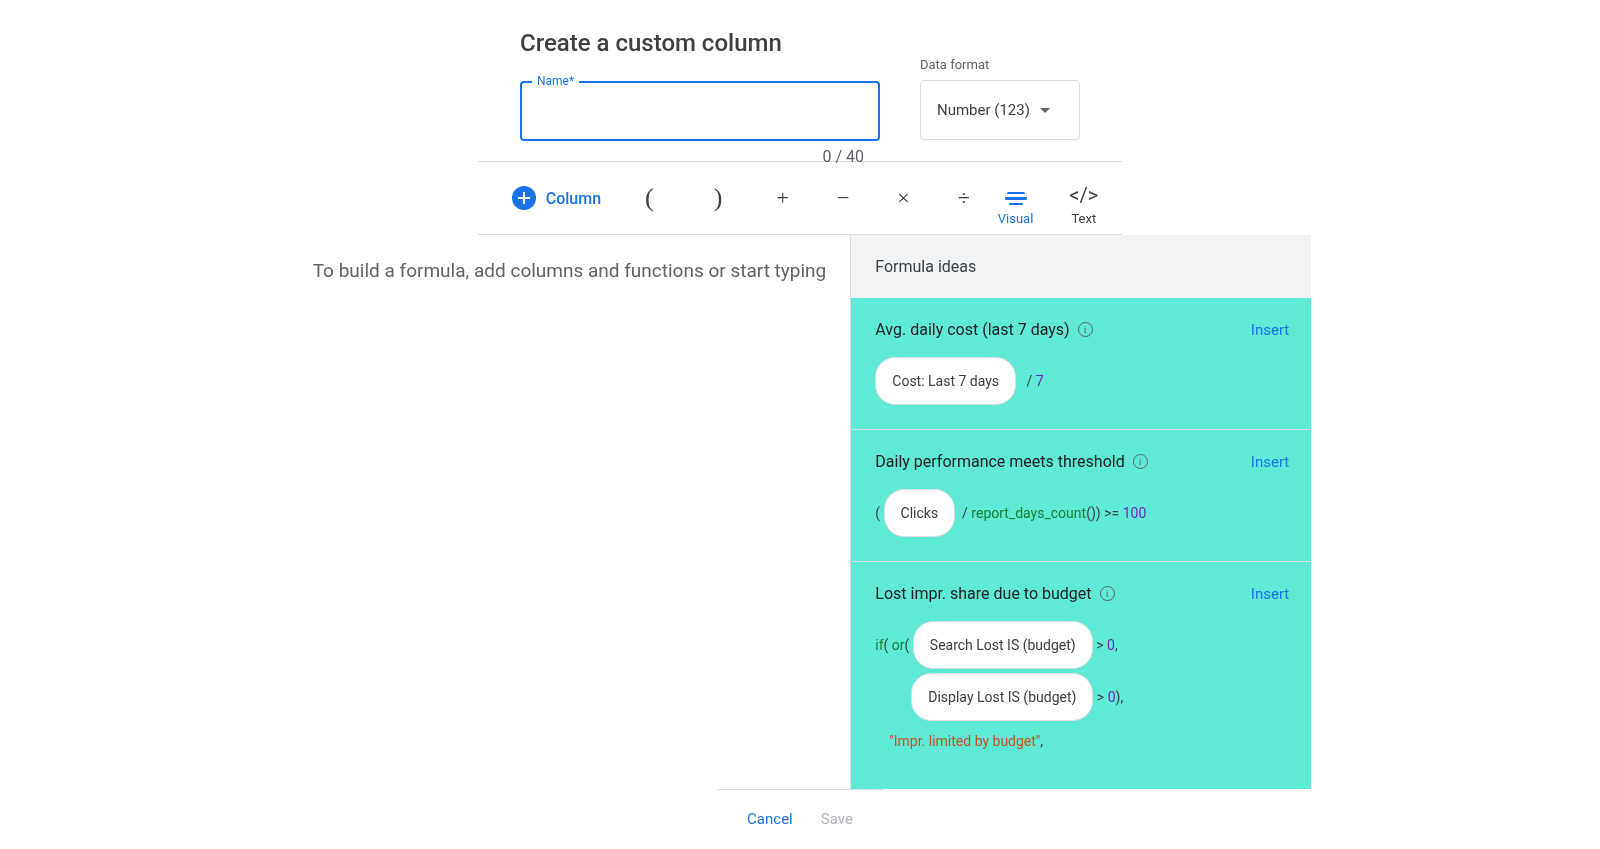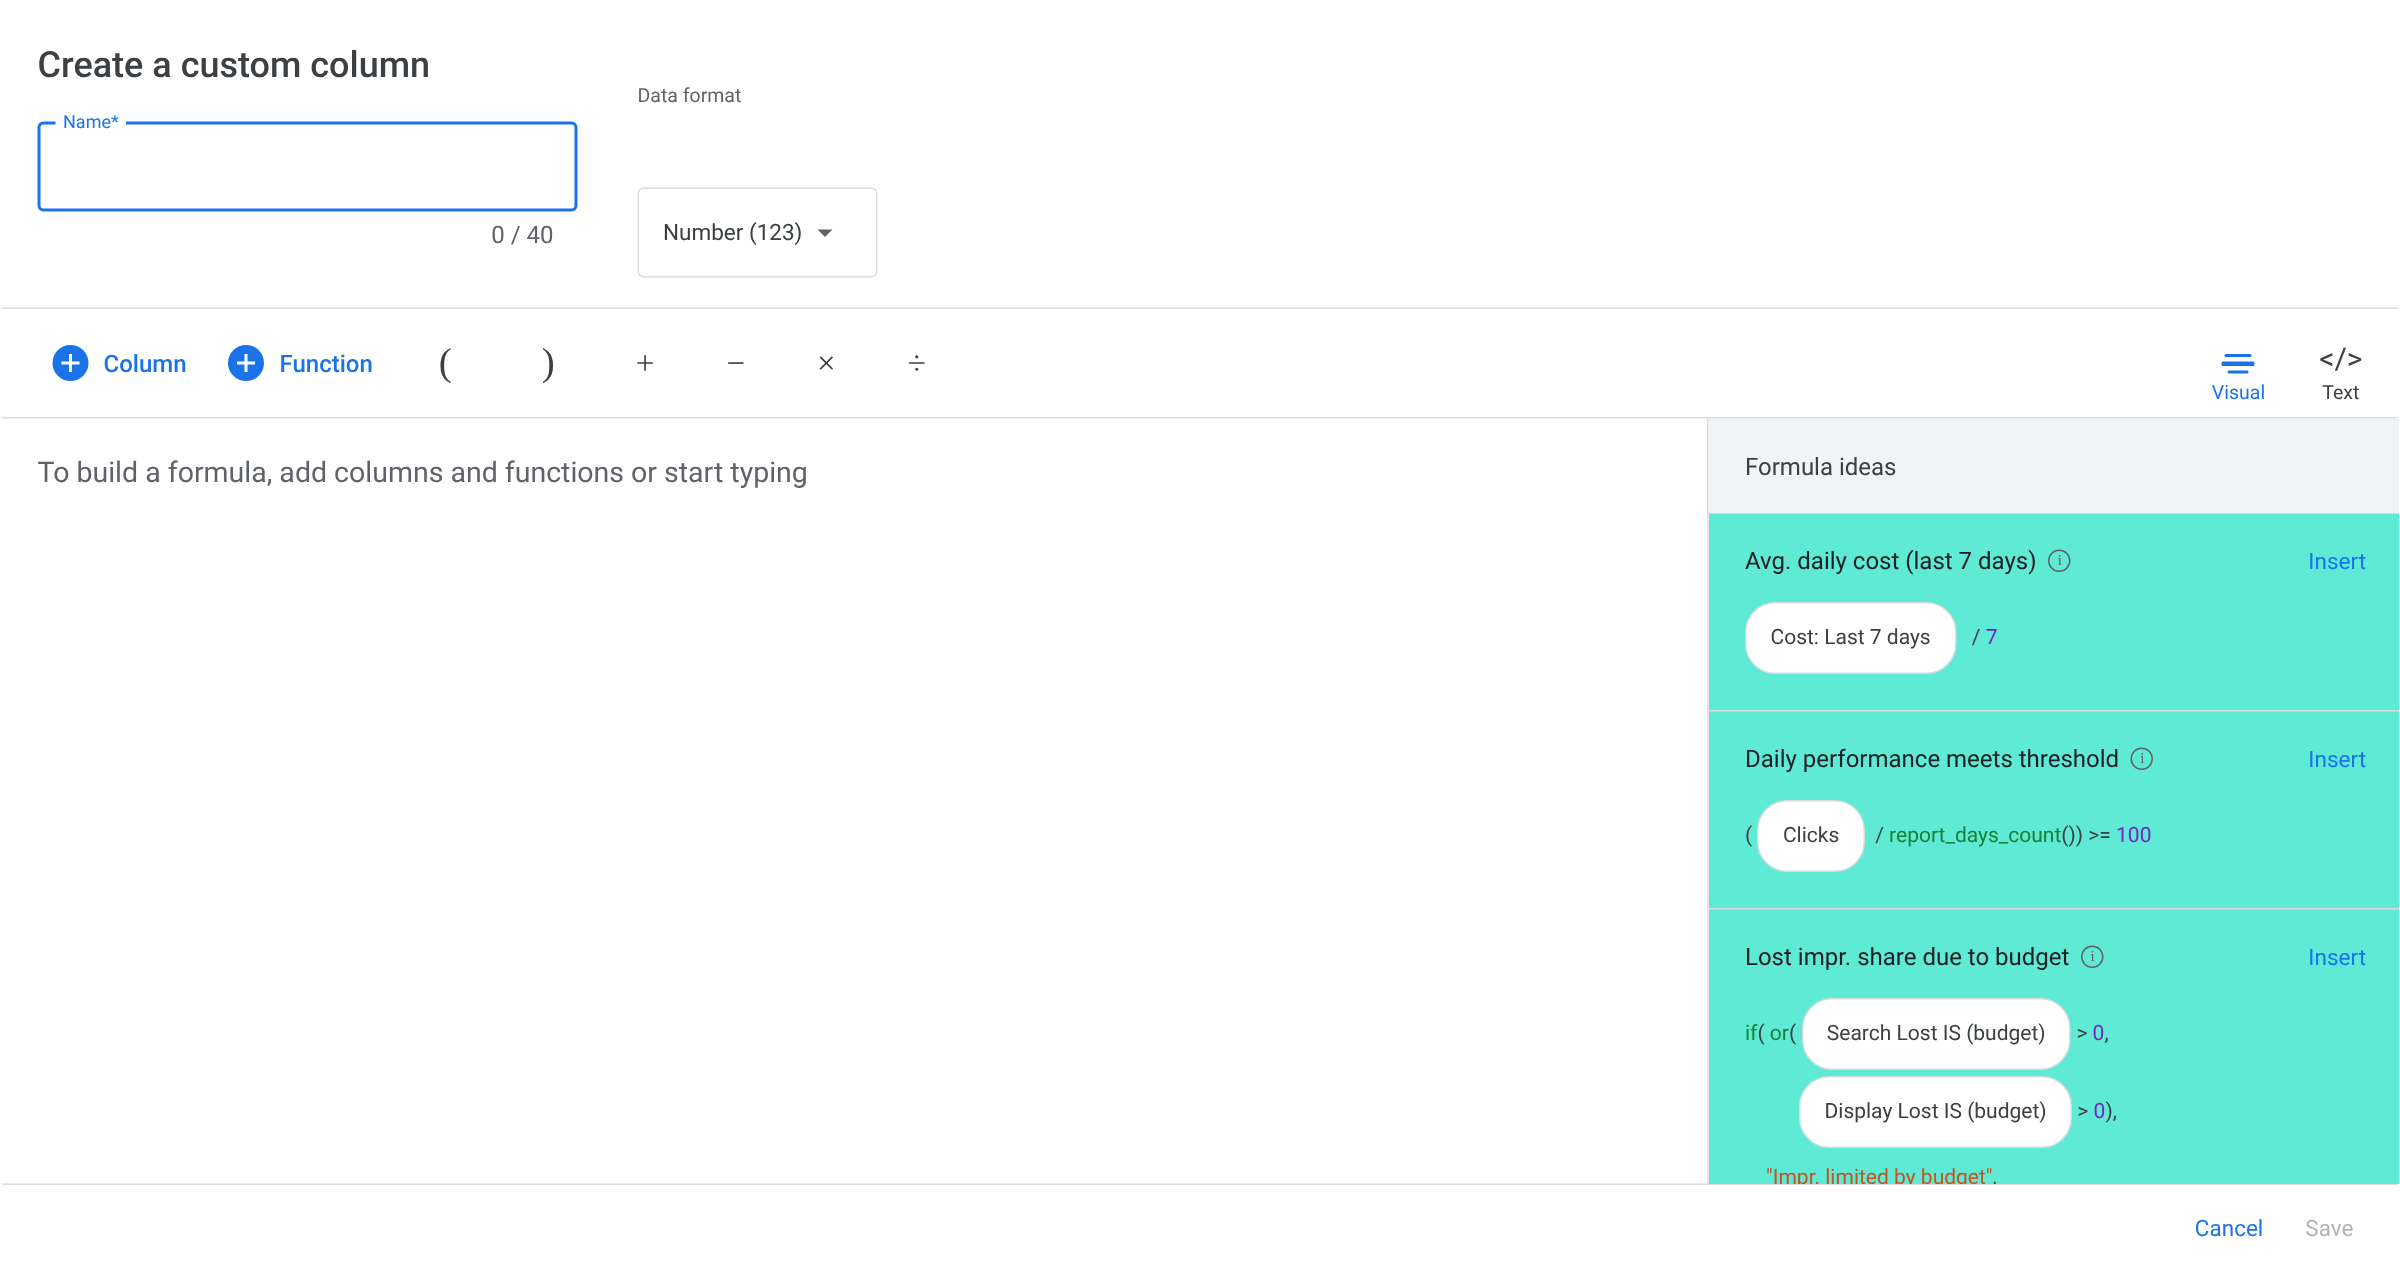--- a/index.html
+++ b/index.html
@@ -18,20 +18,21 @@
     background: #fff;
     font-size: 14px;
   }
   .page {
     width: 1600px;
     height: 849px;
     position: relative;
     display: flex;
     flex-direction: column;
     border: 1px solid transparent;
+    align-items: center;
   }
   .header {
     padding: 28px 24px 0 24px;
   }
   h1.title {
     font-size: 24px;
     font-weight: 500;
     margin: 0 0 24px 0;
     color: #3c4043;
     font-family: "Google Sans", Roboto, Arial, sans-serif;
@@ -95,21 +96,21 @@
   .help-circle {
     width: 18px; height: 18px;
     border: 1.2px solid var(--grey-text);
     border-radius: 50%;
     display: inline-flex;
     align-items: center; justify-content: center;
     font-size: 12px;
     color: var(--grey-text);
     flex: none;
   }
-  .data-format-block { display: flex; flex-direction: column; gap: 45px; }
+  .data-format-block { display: flex; flex-direction: column; }
   .data-format-label { font-size: 13px; color: var(--grey-text); margin-bottom: 8px; }
   .select-box {
     height: 60px;
     min-width: 160px;
     border: 1px solid var(--border);
     border-radius: 4px;
     display: inline-flex;
     align-items: center;
     padding: 0 16px;
     gap: 10px;
@@ -296,24 +297,20 @@
           <span class="caret-down"></span>
         </div>
       </div>
     </div>
   </div>
 
   <div class="toolbar-row">
     <div class="tbtn">
       <span class="plus-circle"></span>
       <span>Column</span>
-    </div>
-    <div class="tbtn">
-      <span class="plus-circle"></span>
-      <span>Function</span>
     </div>
     <span class="op paren parenL">(</span>
     <span class="op paren parenR">)</span>
     <span class="op">+</span>
     <span class="op">−</span>
     <span class="op">×</span>
     <span class="op">÷</span>
     <div class="toolbar-spacer"></div>
     <div class="view-toggle">
       <div class="vbtn active">

